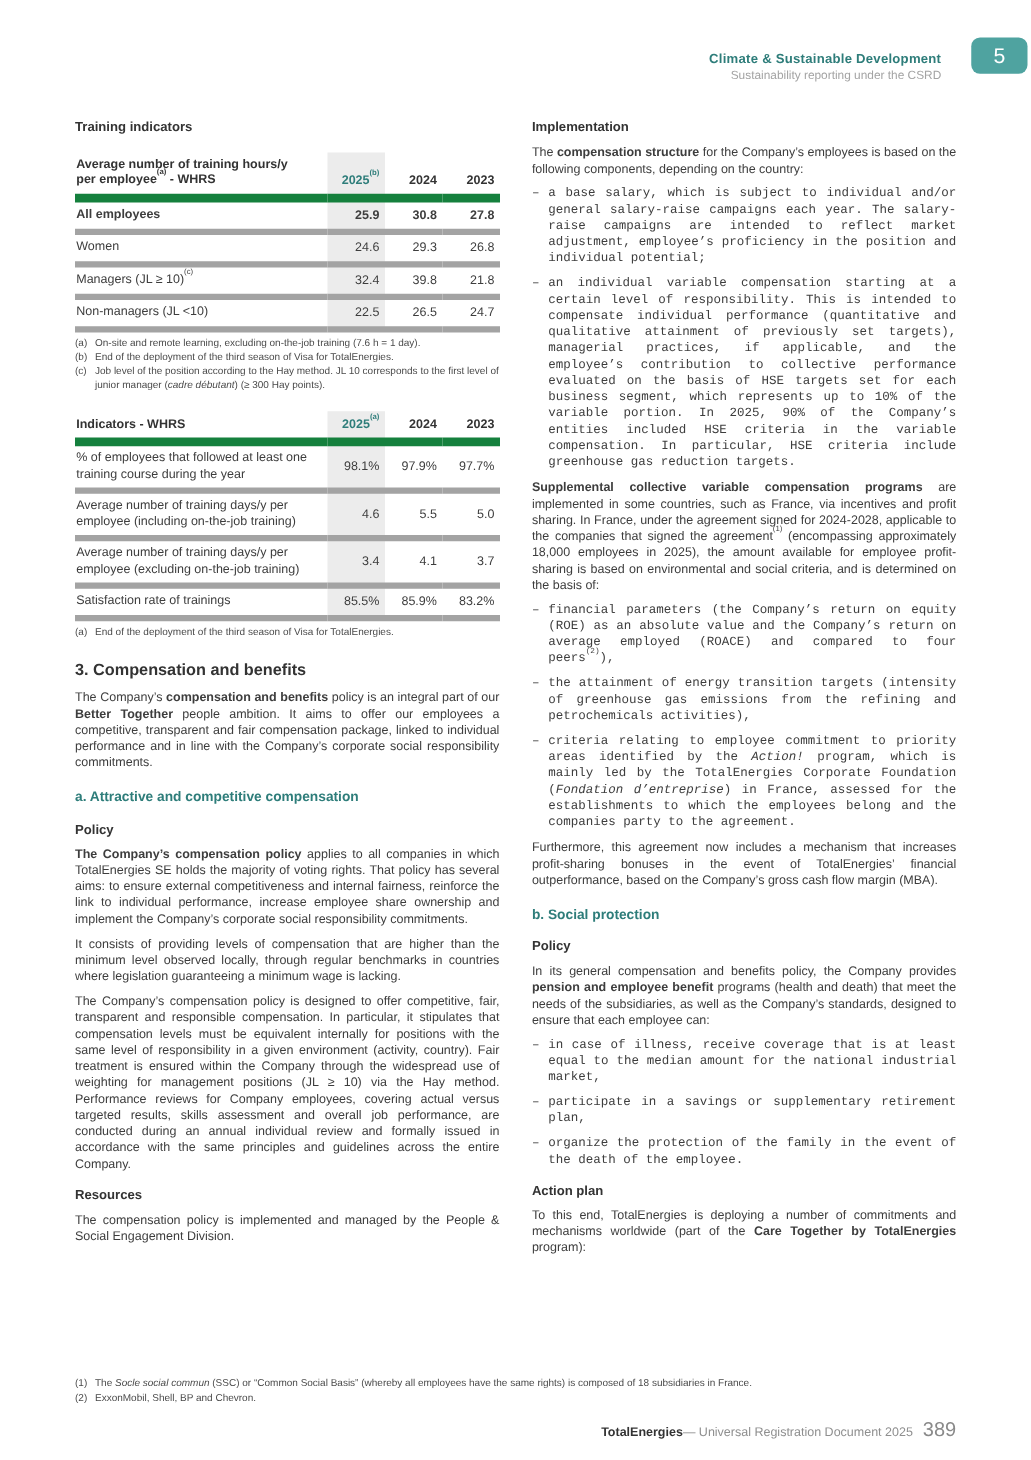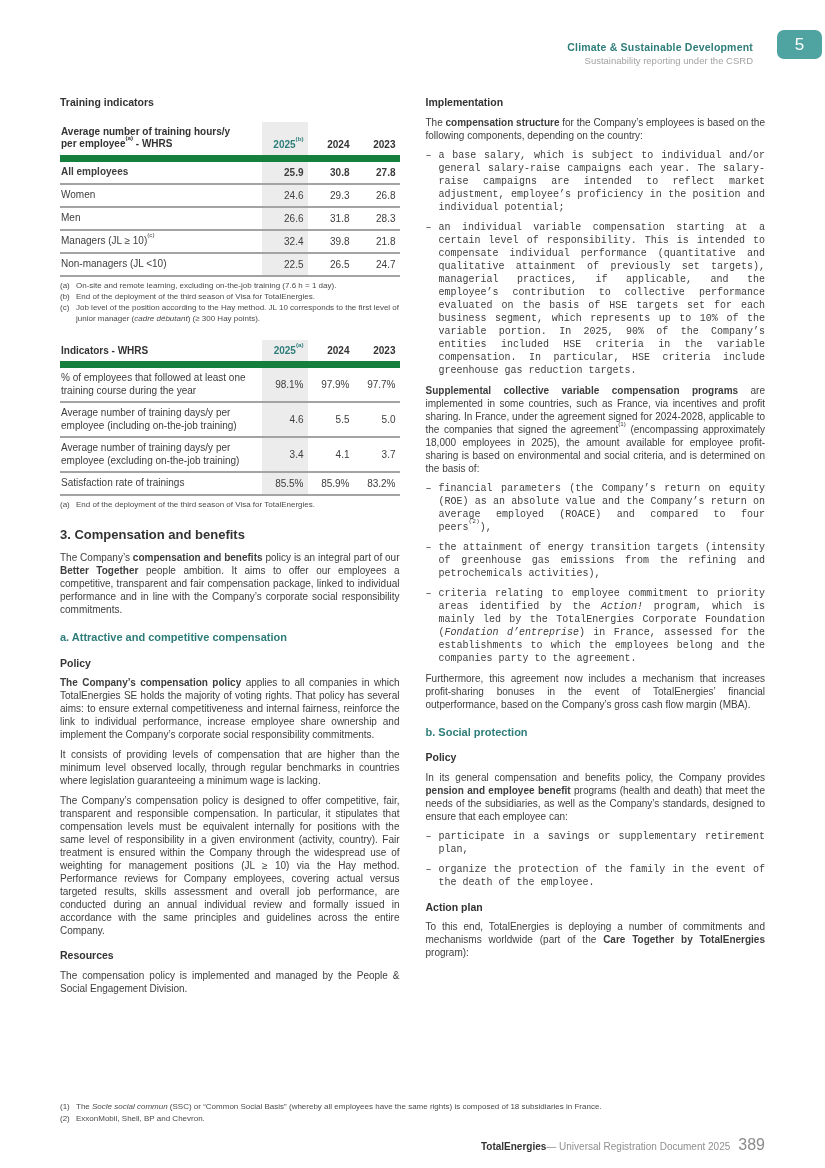--- a/index.html
+++ b/index.html
@@ -33,21 +33,21 @@
   sup { font-size:.62em; position:relative; top:-.45em; line-height:0; }
 
   
   table.datatable { width:100%; border-collapse:collapse; margin-bottom:4px; }
   table.datatable.second { margin-top:8px; }
   .datatable th, .datatable td { padding:4px 4px; font-size:10px; }
   .datatable thead th { border-bottom:7px solid #15803d; font-weight:700; text-align:left; vertical-align:bottom; color:#333; }
   .datatable thead th.y { text-align:right; width:46px; }
   .datatable thead th.y25 { color:#2e7d7a; }
   .datatable .title { white-space:pre-line; line-height:1.25; padding-left:1px; }
-  .datatable tbody td { border-bottom:2px solid #a3a3a3; color:#3d3d3d; text-align:left; }
+  .datatable tbody td { border-bottom:5px solid #a3a3a3; color:#3d3d3d; text-align:left; }
   .datatable tbody td.lbl { padding-left:1px; line-height:1.25; }
   .datatable td.v { text-align:right; }
   .shade25 { background:#ececec; }
   .datatable tr.boldrow td { font-weight:700; }
 
   .fnotes { margin:4px 0 16px; text-align:left; }
   .fn { display:flex; font-size:8px; color:#4a4a4a; line-height:1.3; margin-bottom:1px; }
   .fn .fnm { width:16px; flex:none; }
   .fn .fnt { flex:1; }
 
@@ -92,26 +92,20 @@
             <td class="v">30.8</td>
             <td class="v">27.8</td>
           </tr>
           <tr>
             <td class="lbl"><span>Women</span></td>
             <td class="v shade25">24.6</td>
             <td class="v">29.3</td>
             <td class="v">26.8</td>
           </tr>
           <tr>
-            <td class="lbl"><span>Men</span></td>
-            <td class="v shade25">26.6</td>
-            <td class="v">31.8</td>
-            <td class="v">28.3</td>
-          </tr>
-          <tr>
             <td class="lbl"><span>Managers (JL ≥ 10)</span><sup>(c)</sup></td>
             <td class="v shade25">32.4</td>
             <td class="v">39.8</td>
             <td class="v">21.8</td>
           </tr>
           <tr>
             <td class="lbl"><span>Non-managers (JL &lt;10)</span></td>
             <td class="v shade25">22.5</td>
             <td class="v">26.5</td>
             <td class="v">24.7</td>
@@ -215,20 +209,23 @@
         <div class="li-t"><span>criteria relating to employee commitment to priority areas identified by the </span><span class="i">Action!</span><span> program, which is mainly led by the TotalEnergies Corporate Foundation (</span><span class="i">Fondation d’entreprise</span><span>) in France, assessed for the establishments to which the employees belong and the companies party to the agreement.</span></div>
       </div>
 
       <div class="p"><span>Furthermore, this agreement now includes a mechanism that increases profit-sharing bonuses in the event of TotalEnergies’ financial outperformance, based on the Company’s gross cash flow margin (MBA).</span></div>
 
       <div class="h-teal">b. Social protection</div>
 
       <div class="h-sub">Policy</div>
       <div class="p"><span>In its general compensation and benefits policy, the Company provides </span><span class="b">pension and employee benefit</span><span> programs (health and death) that meet the needs of the subsidiaries, as well as the Company’s standards, designed to ensure that each employee can:</span></div>
 
+      <div class="li">
+        <div class="li-t"><span>in case of illness, receive coverage that is at least equal to the median amount for the national industrial market,</span></div>
+      </div>
       <div class="li">
         <div class="li-t"><span>participate in a savings or supplementary retirement plan,</span></div>
       </div>
       <div class="li">
         <div class="li-t"><span>organize the protection of the family in the event of the death of the employee.</span></div>
       </div>
 
       <div class="h-sub">Action plan</div>
       <div class="p"><span>To this end, TotalEnergies is deploying a number of commitments and mechanisms worldwide (part of the </span><span class="b">Care Together by TotalEnergies</span><span> program):</span></div>
     </section>

